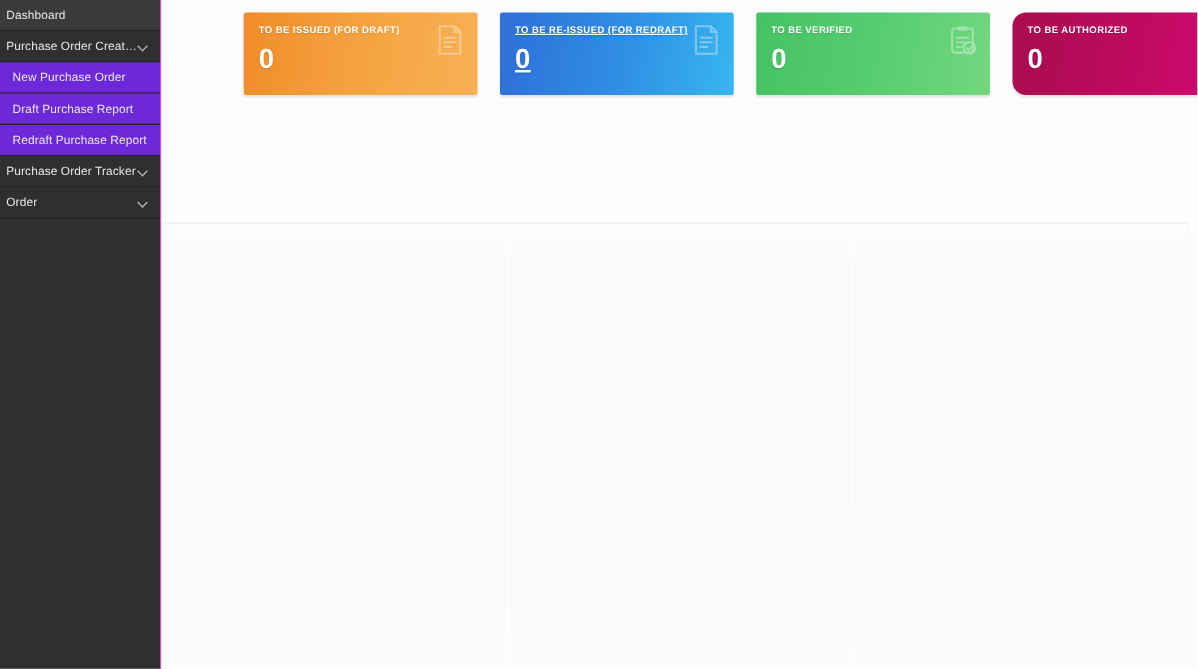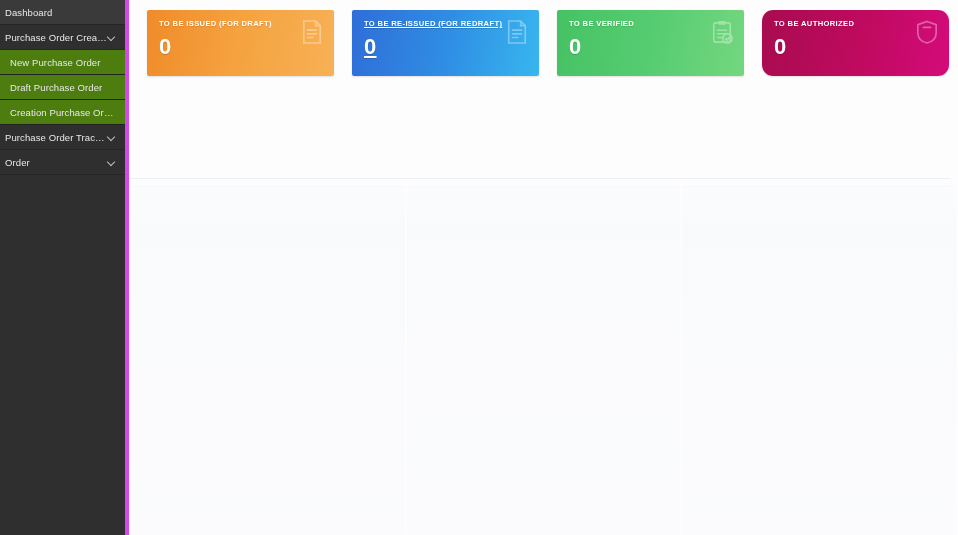--- a/index.html
+++ b/index.html
@@ -20,21 +20,21 @@
     display: flex;
     background: #ffffff;
   }
 
   
   .sidebar {
     width: 129px;
     min-width: 129px;
     height: 535px;
     background: #2f2f2f;
-    border-right: 4px solid #d946ef;
+    border-right: 1px solid #d946ef;
     display: flex;
     flex-direction: column;
     overflow: hidden;
   }
 
   .nav-item {
     position: relative;
     height: 25px;
     min-height: 25px;
     display: flex;
@@ -49,21 +49,21 @@
     user-select: none;
     white-space: nowrap;
   }
 
   .nav-item.active {
     background: #3a3a3a;
   }
 
   .nav-item.sub {
     padding-left: 10px;
-    background: #4d7c0f;
+    background: #6d28d9;
     border-bottom: 1px solid #232323;
   }
 
   .nav-label {
     flex: 1 1 auto;
     overflow: hidden;
     text-overflow: ellipsis;
   }
 
   .chev {
@@ -146,21 +146,21 @@
     position: absolute;
     right: 11px;
     top: 10px;
     width: 22px;
     height: 24px;
     opacity: 0.36;
   }
   .card-icon svg { display: block; width: 100%; height: 100%; }
 
   
-  .c-orange  { background: linear-gradient(100deg, #f08b2a 0%, #f5a23f 48%, #f7b155 100%); }
+  .c-orange  { background: linear-gradient(100deg, #f08b2a 0%, #f5a23f 48%, #f7b155 100%); margin-left: 48px; }
   .c-blue    { background: linear-gradient(100deg, #2f6ed8 0%, #2f8ee4 52%, #38b6ef 100%); text-decoration: underline; }
   .c-green   { background: linear-gradient(100deg, #45c264 0%, #56cc71 50%, #74d77f 100%); padding-left: 12px; }
   .c-magenta { background: linear-gradient(100deg, #a80c4f 0%, #c00a60 55%, #d40b7a 100%); border-radius: 11px; }
   .c-purple  { background: linear-gradient(100deg, #a312c4 0%, #bf10d8 50%, #d313ee 100%); }
 
   
   .divider {
     position: absolute;
     left: 0;
     right: 8px;
@@ -216,24 +216,24 @@
         <span class="nav-label">Dashboard</span>
       </div>
       <div class="nav-item">
         <span class="nav-label">Purchase Order Creation</span>
         <span class="chev"></span>
       </div>
       <div class="nav-item sub">
         <span class="nav-label">New Purchase Order</span>
       </div>
       <div class="nav-item sub">
-        <span class="nav-label">Draft Purchase Order</span>
+        <span class="nav-label">Draft Purchase Report</span>
       </div>
       <div class="nav-item sub">
-        <span class="nav-label">Creation Purchase Order</span>
+        <span class="nav-label">Redraft Purchase Report</span>
       </div>
       <div class="nav-item">
         <span class="nav-label">Purchase Order Tracker</span>
         <span class="chev"></span>
       </div>
       <div class="nav-item">
         <span class="nav-label">Order</span>
         <span class="chev"></span>
       </div>
       <div class="sidebar-filler"></div>

